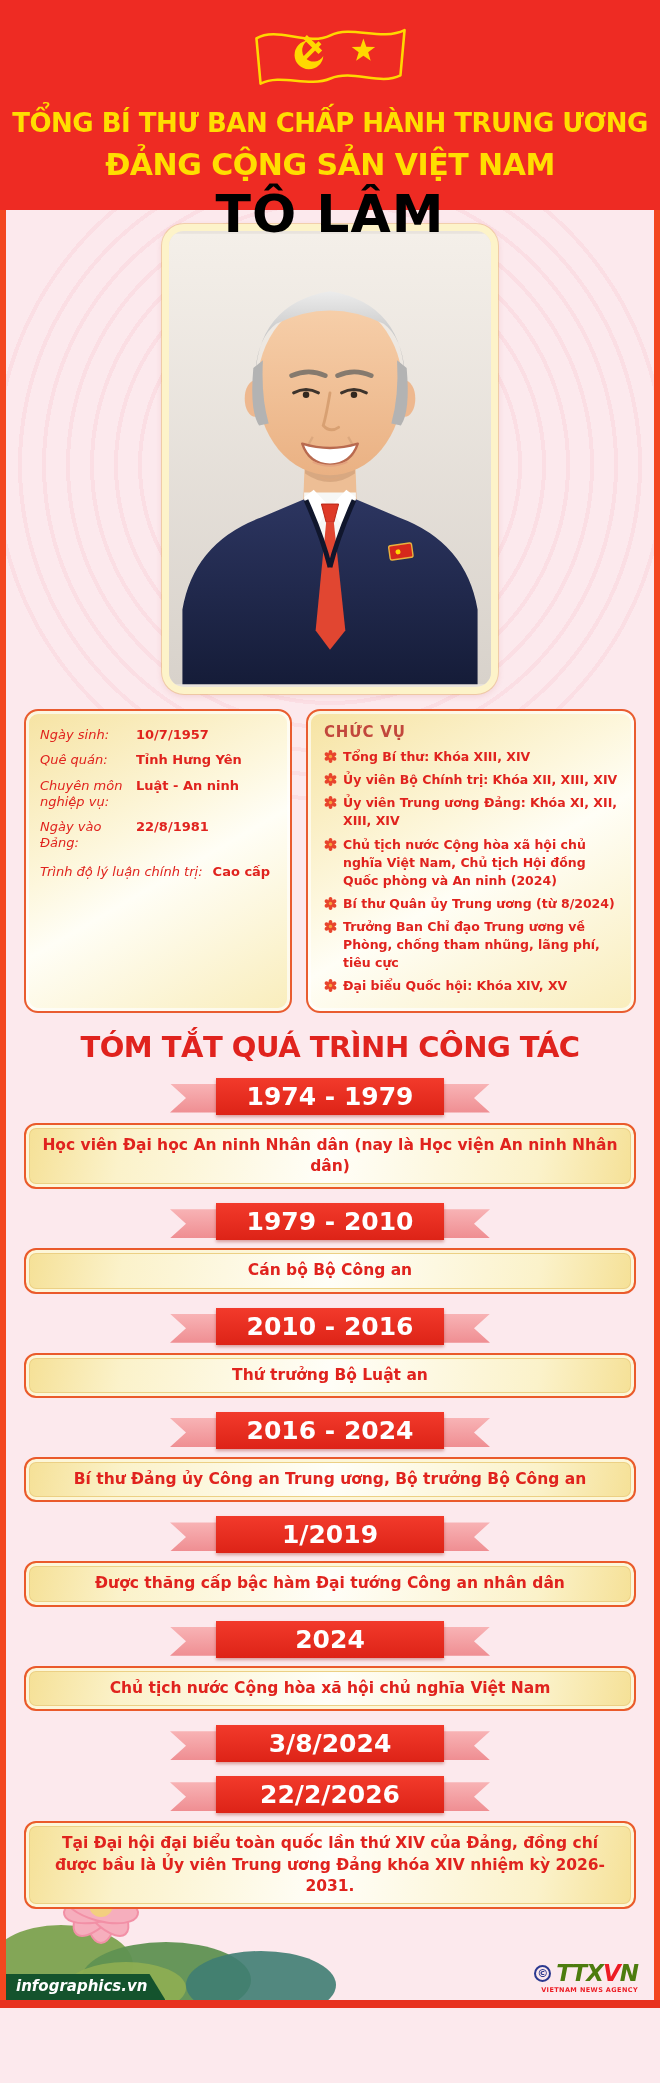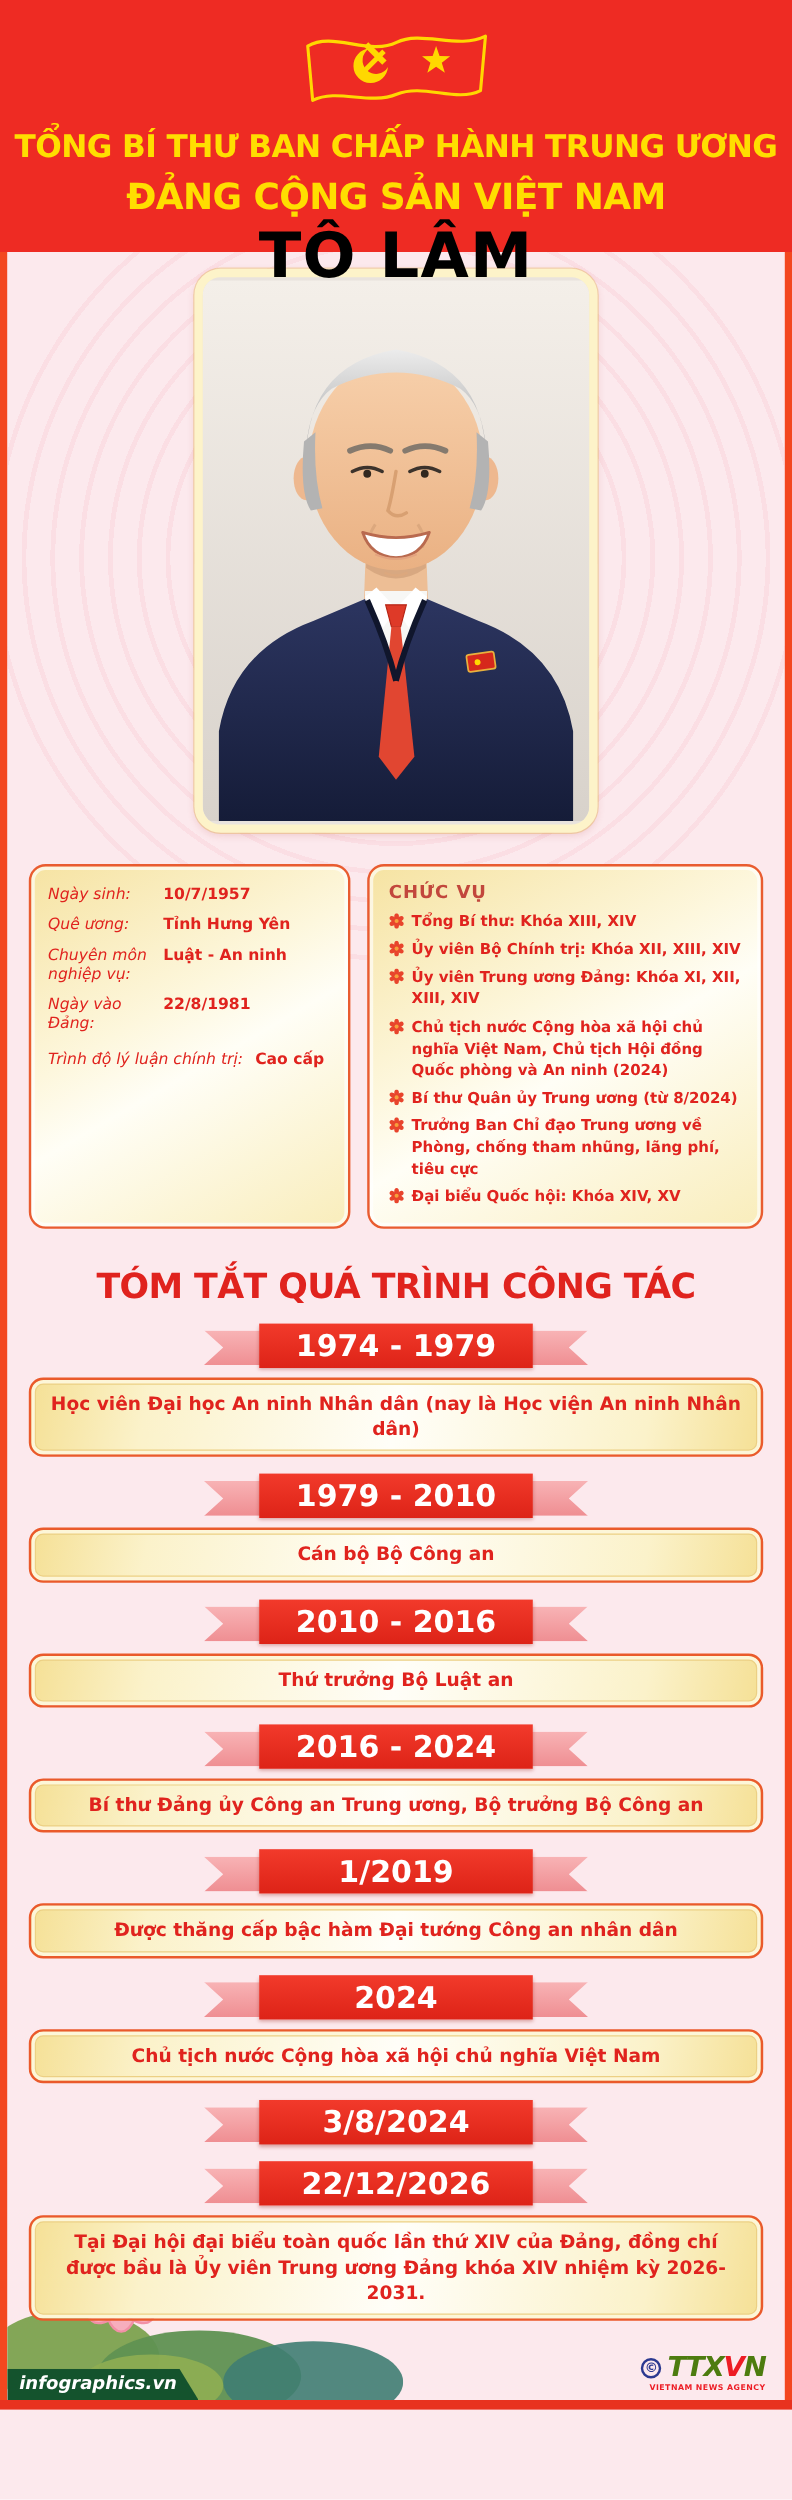--- a/index.html
+++ b/index.html
@@ -84,21 +84,21 @@
     background: #e9e3dd;
     box-shadow: 0 0 0 1px rgba(225,170,60,.35), 0 2px 6px rgba(180,60,60,.15);
   }
   .photo-frame svg { display: block; }
 
   
   .info-row {
     display: flex;
     gap: 14px;
     padding: 0 18px;
-    margin-top: 26px;
+    margin-top: 15px;
     align-items: stretch;
   }
   .card {
     border: 2px solid #e95c30;
     border-radius: 14px;
     background: linear-gradient(150deg, #f6e3a2 0%, #fdf7dd 40%, #fffef6 55%, #f9edbb 100%);
     box-shadow: inset 0 0 0 3px rgba(255,255,255,.65);
   }
   .profile-card { width: 268px; padding: 16px 12px 10px 14px; }
   .positions-card { flex: 1; padding: 12px 14px 10px 16px; }
@@ -134,21 +134,21 @@
   .pos-item .flower { flex: 0 0 13px; margin-top: 2px; }
   .pos-item p {
     color: #e0231e;
     font-weight: bold;
     font-size: 12.5px;
     line-height: 1.45;
   }
 
   
   .tl-heading {
-    margin-top: 31px;
+    margin-top: 17px;
     text-align: center;
     color: #e0231e;
     font-size: 29px;
     font-weight: 600;
     letter-spacing: -0.5px;
   }
   .t-entry { margin-top: 14px; }
   .ribbon {
     position: relative;
     width: 320px;
@@ -340,21 +340,21 @@
         </svg>
       </div>
 
       <div class="info-row">
         <div class="card profile-card">
           <div class="p-row">
             <span class="p-label">Ngày sinh:</span>
             <span class="p-value">10/7/1957</span>
           </div>
           <div class="p-row">
-            <span class="p-label">Quê ương:</span>
+            <span class="p-label">Quê quán:</span>
             <span class="p-value">Tỉnh Hưng Yên</span>
           </div>
           <div class="p-row">
             <span class="p-label">Chuyên môn nghiệp vụ:</span>
             <span class="p-value">Luật - An ninh</span>
           </div>
           <div class="p-row">
             <span class="p-label">Ngày vào Đảng:</span>
             <span class="p-value">22/8/1981</span>
           </div>
@@ -541,21 +541,21 @@
           <span class="tail tail-l"></span>
           <span class="tail tail-r"></span>
           <span class="band">3/8/2024</span>
         </div>
       </div>
 
       <div class="t-entry">
         <div class="ribbon">
           <span class="tail tail-l"></span>
           <span class="tail tail-r"></span>
-          <span class="band">22/12/2026</span>
+          <span class="band">22/2/2026</span>
         </div>
         <div class="t-box">
           <p>Tại Đại hội đại biểu toàn quốc lần thứ XIV của Đảng, đồng chí được bầu là Ủy viên Trung ương Đảng khóa XIV nhiệm kỳ 2026-2031.</p>
         </div>
       </div>
 
     </div>
 
     <div class="credit">infographics.vn</div>
     <div class="agency">

